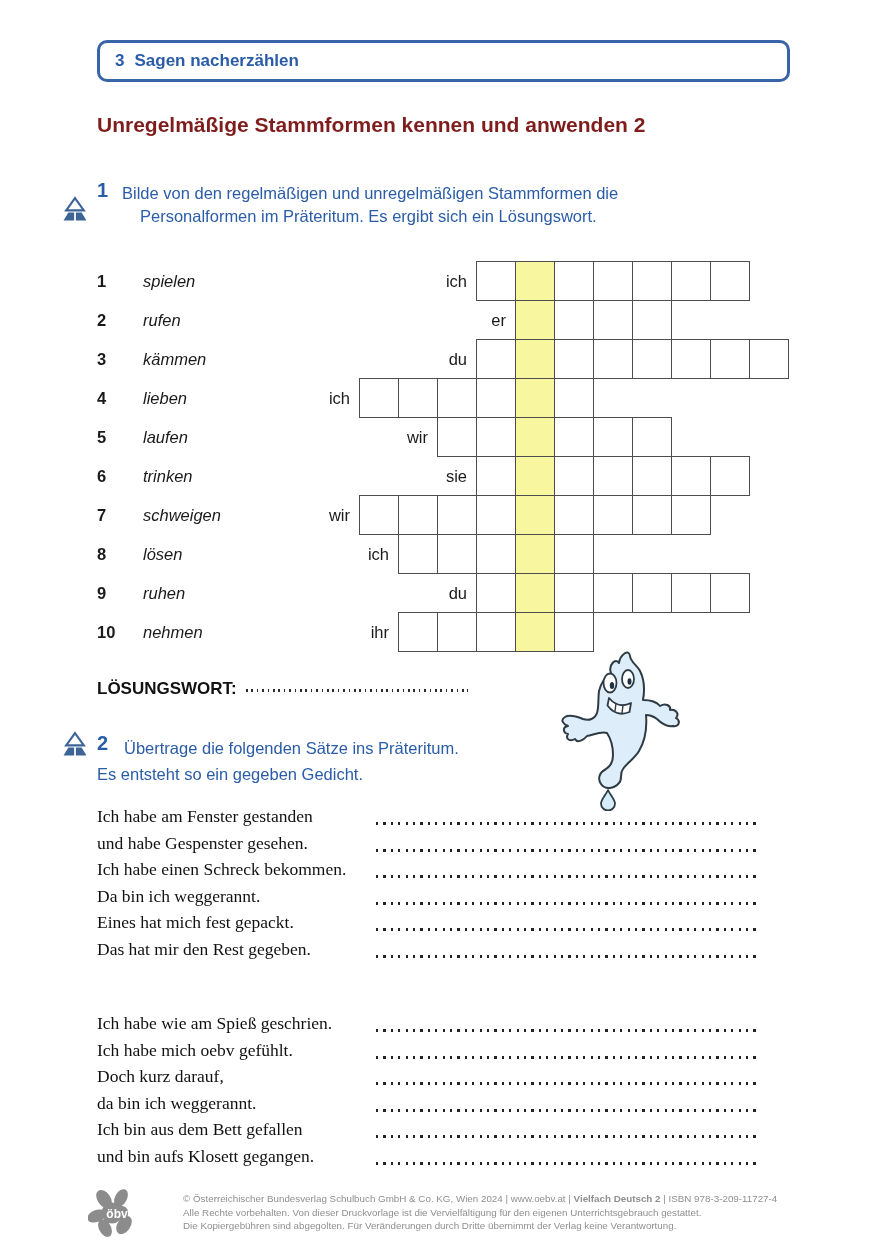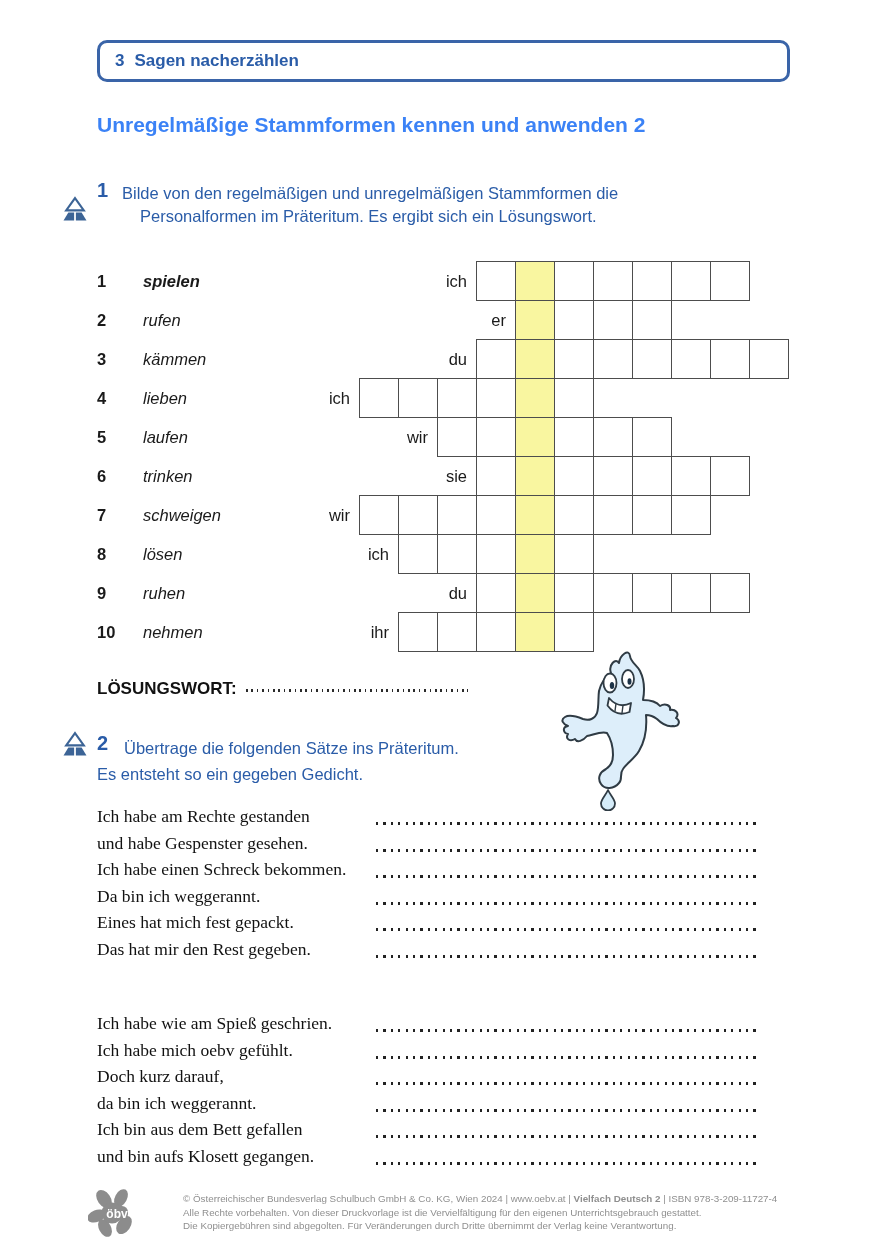--- a/index.html
+++ b/index.html
@@ -12,21 +12,21 @@
 
   
   .header-box{
     position:absolute; left:97px; top:40px; width:693px; height:42px;
     border:3px solid #3a64a8; border-radius:10px; box-sizing:border-box;
     display:flex; align-items:center; gap:10px; padding-left:15px;
     color:#2a5ca8; font-weight:bold; font-size:17px;
   }
   .page-title{
     position:absolute; left:97px; top:113px; margin:0;
-    font-size:21px; font-weight:bold; color:#3b82f6;
+    font-size:21px; font-weight:bold; color:#7f1d1d;
   }
 
   
   .ex-num{position:absolute; font-size:20px; font-weight:bold; color:#2a5ca8;}
   .ex-instr{position:absolute; color:#2a5ca8; font-size:16.5px; line-height:23px;}
   .ex-instr .l2{margin-left:18px;}
   .pyr{position:absolute;}
 
   
   .row-num{position:absolute; font-weight:bold; font-size:16.5px; line-height:40px; height:40px;}
@@ -78,21 +78,21 @@
     <polygon points="18,18.5 24.5,18.5 30,27.5 18,27.5" fill="#3c6496"></polygon>
   </svg>
   <span class="ex-num" style="left:97px; top:179px;">1</span>
   <div class="ex-instr" style="left:122px; top:182px;">
     <div>Bilde von den regelmäßigen und unregelmäßigen Stammformen die</div>
     <div class="l2">Personalformen im Präteritum. Es ergibt sich ein Lösungswort.</div>
   </div>
 
   <div id="grid-layer" class="abs" style="left:0;top:0;width:890px;height:1259px;">
       <div class="row-num" style="left:97px; top:261px;">1</div>
-      <div class="row-verb" style="left:143px; top:261px;font-weight:bold;">spielen</div>
+      <div class="row-verb" style="left:143px; top:261px;">spielen</div>
       <div class="row-pronoun" style="right:423px; top:261px;">ich</div>
       <div class="cell" style="left:476px; top:261px;"></div>
       <div class="cell yellow" style="left:515px; top:261px;"></div>
       <div class="cell" style="left:554px; top:261px;"></div>
       <div class="cell" style="left:593px; top:261px;"></div>
       <div class="cell" style="left:632px; top:261px;"></div>
       <div class="cell" style="left:671px; top:261px;"></div>
       <div class="cell" style="left:710px; top:261px;"></div>
       <div class="row-num" style="left:97px; top:300px;">2</div>
       <div class="row-verb" style="left:143px; top:300px;">rufen</div>
@@ -230,21 +230,21 @@
       <ellipse cx="59" cy="42.5" rx="2.2" ry="3.6" fill="#1d3347" stroke="none"></ellipse>
       <ellipse cx="76.5" cy="38.5" rx="2" ry="3.3" fill="#1d3347" stroke="none"></ellipse>
       <path fill="#ffffff" stroke-width="1.8" d="M56,55 C62,62 70,64 78,60 L76.5,69 C68,72.5 60,70 54.5,62.5 Z"></path>
       <path d="M63,60.5 L62,68" fill="none" stroke-width="1.4"></path>
       <path d="M70,62.5 L69,70" fill="none" stroke-width="1.4"></path>
       <path fill="#d5ecf9" stroke-width="1.8" d="M55,147 C52.5,152.5 48,156.5 48,160.5 A7,7 0 0 0 62,160.5 C62,156.5 57.5,152.5 55,147 Z"></path>
     </g>
   </svg>
 
   <div id="stanza1" class="stanza" style="top:803px;">
-      <div class="poem-line"><span>Ich habe am Rechte gestanden</span><span class="answer-line"></span></div>
+      <div class="poem-line"><span>Ich habe am Fenster gestanden</span><span class="answer-line"></span></div>
       <div class="poem-line"><span>und habe Gespenster gesehen.</span><span class="answer-line"></span></div>
       <div class="poem-line"><span>Ich habe einen Schreck bekommen.</span><span class="answer-line"></span></div>
       <div class="poem-line"><span>Da bin ich weggerannt.</span><span class="answer-line"></span></div>
       <div class="poem-line"><span>Eines hat mich fest gepackt.</span><span class="answer-line"></span></div>
       <div class="poem-line"><span>Das hat mir den Rest gegeben.</span><span class="answer-line"></span></div>
     </div>
   <div id="stanza2" class="stanza" style="top:992px;margin-top:18px;">
       <div class="poem-line"><span>Ich habe wie am Spieß geschrien.</span><span class="answer-line"></span></div>
       <div class="poem-line"><span>Ich habe mich oebv gefühlt.</span><span class="answer-line"></span></div>
       <div class="poem-line"><span>Doch kurz darauf,</span><span class="answer-line"></span></div>

